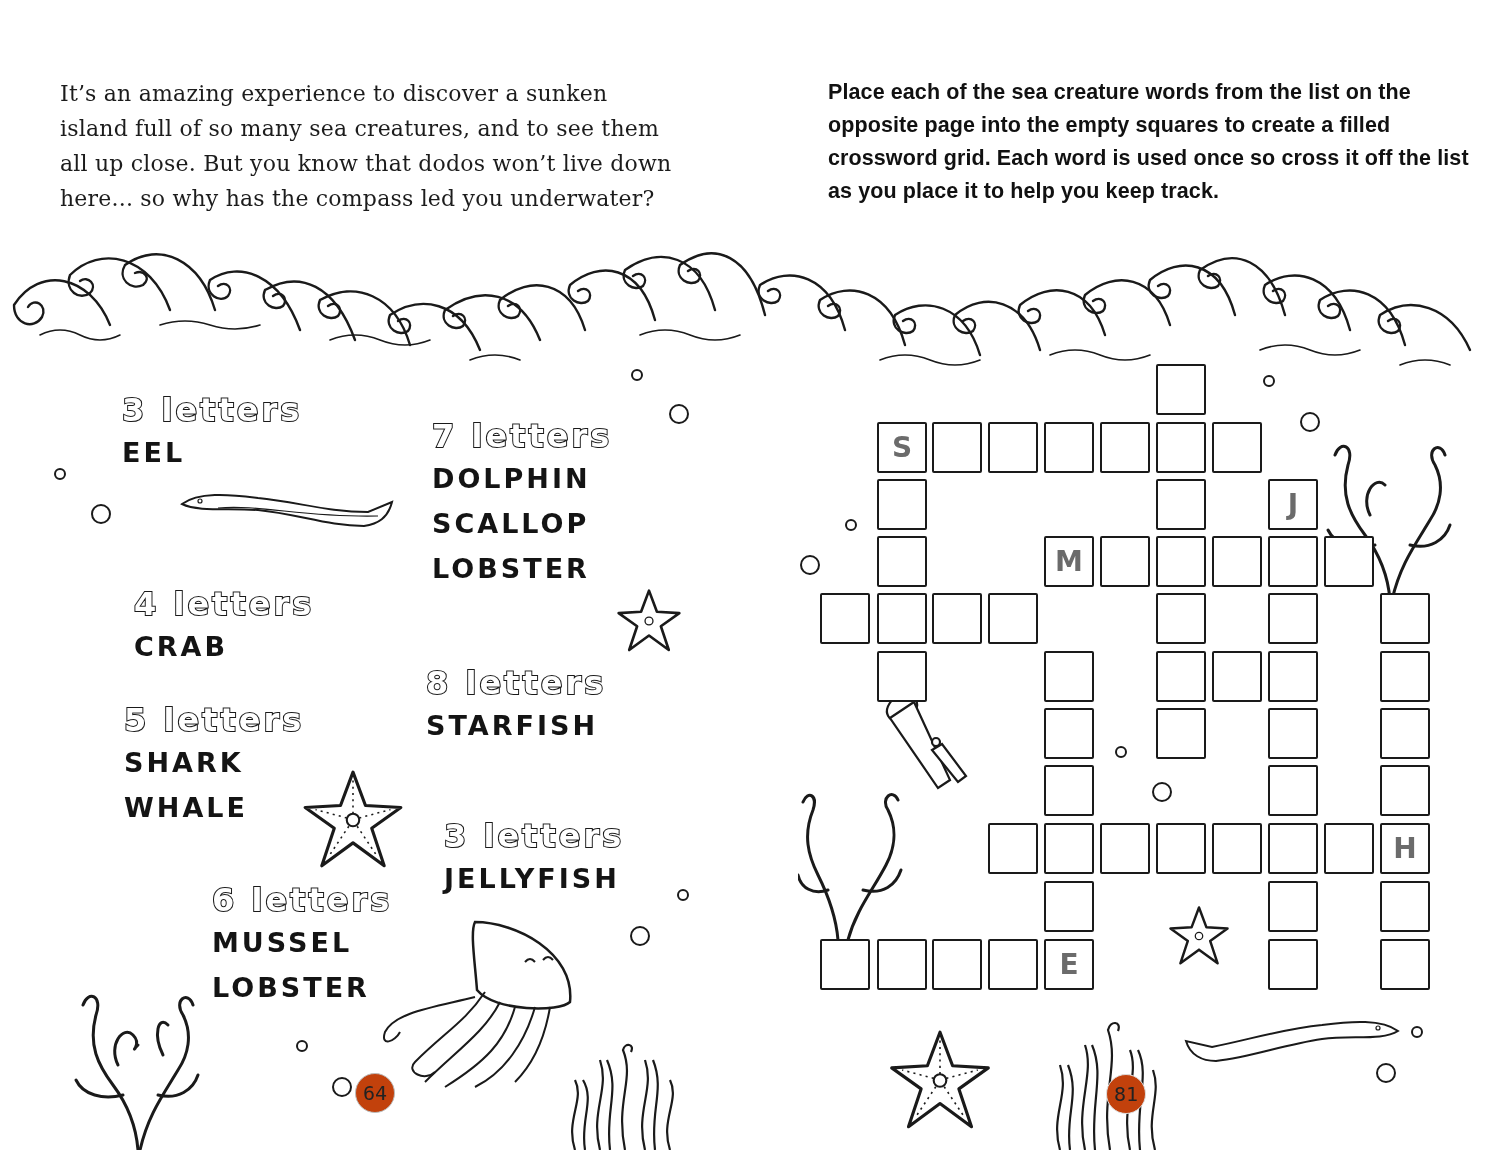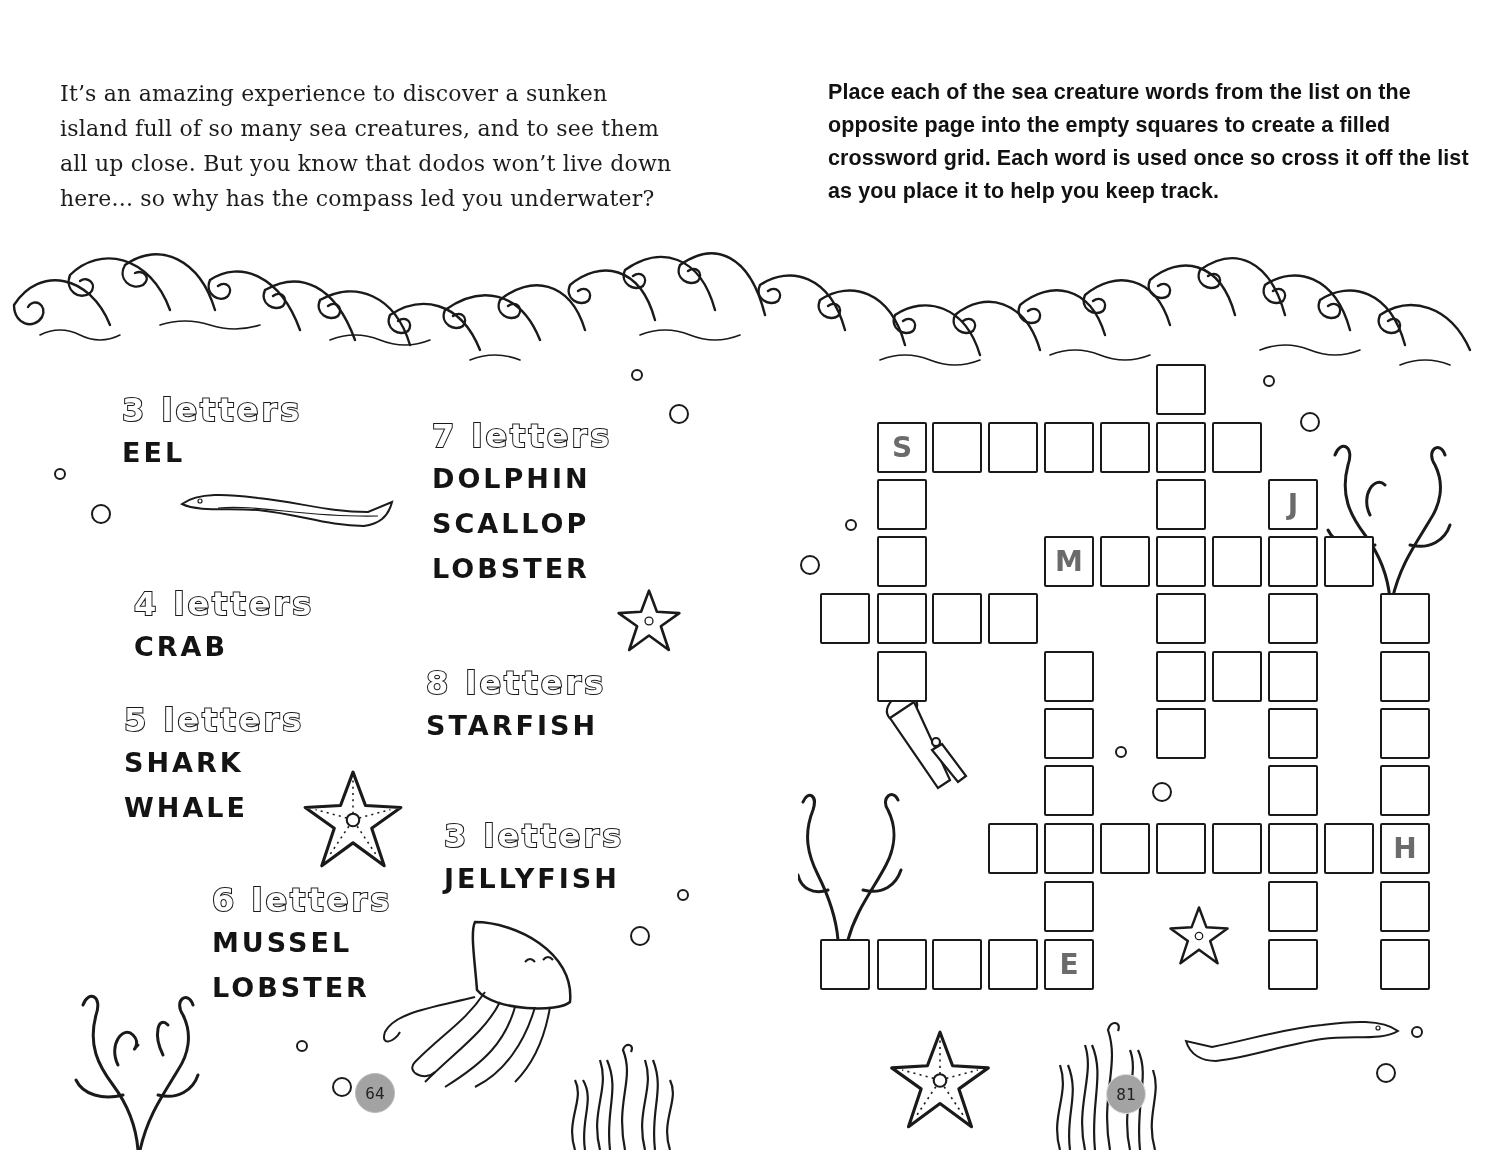--- a/index.html
+++ b/index.html
@@ -37,23 +37,23 @@
     position:absolute; width:46px; height:47px;
     border:2.5px solid #1a1a1a; border-radius:2px; background:#fff;
     display:flex; align-items:center; justify-content:center;
     font-family:"DejaVu Sans", sans-serif; font-weight:bold; font-size:28px; color:#6b6b6b;
     box-sizing:content-box;
   }
 
   .deco { position:absolute; }
   .page-num {
     position:absolute; width:38px; height:38px; border-radius:50%;
-    border:1.5px solid #bbb; background:#a3a3a3;
+    border:1.5px solid #bbb; background:#c2410c;
     display:flex; align-items:center; justify-content:center;
-    font-family:"DejaVu Sans Mono", monospace; font-size:16px; color:#222;
+    font-family:"DejaVu Sans Mono", monospace; font-size:20px; color:#222;
   }
 </style>
 </head>
 <body>
 
 <svg class="waves" viewBox="0 0 1500 140" preserveAspectRatio="none">
   <g fill="none" stroke="#1a1a1a" stroke-width="2.4" stroke-linecap="round">
     <path d="M14 60 C 40 20, 90 30, 110 80 M14 60 c 0 20 20 25 28 12 c 6 -12 -8 -20 -14 -10"></path>
     <path d="M70 30 C 100 0, 150 10, 170 65 M70 30 c -6 16 10 26 20 18 c 8 -8 -2 -18 -10 -12"></path>
     <path d="M125 20 C 160 -5, 200 15, 215 65 M125 20 c -8 14 6 26 18 20 c 8 -6 2 -16 -8 -12"></path>

